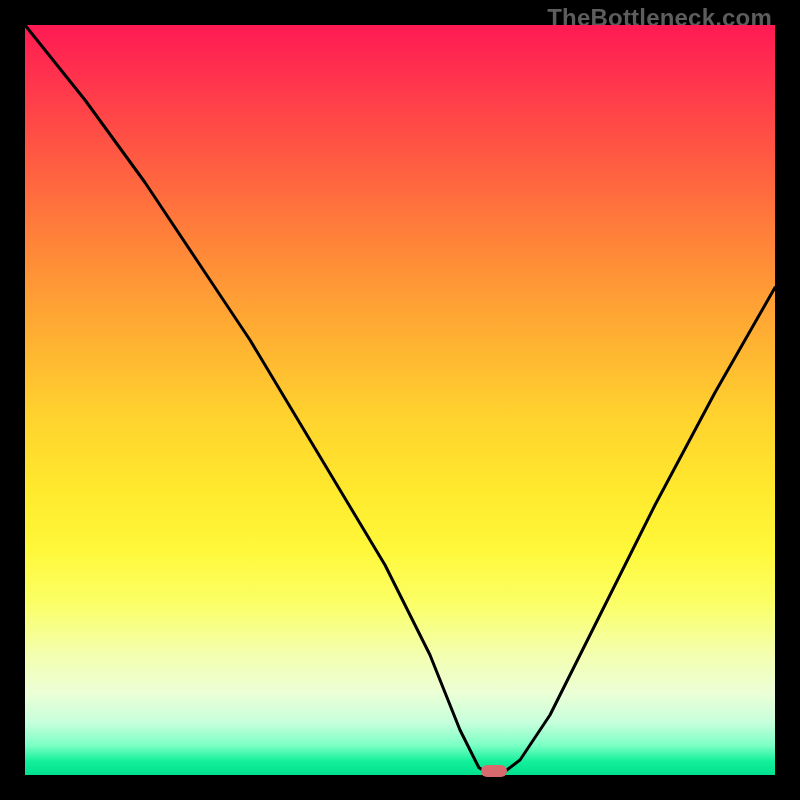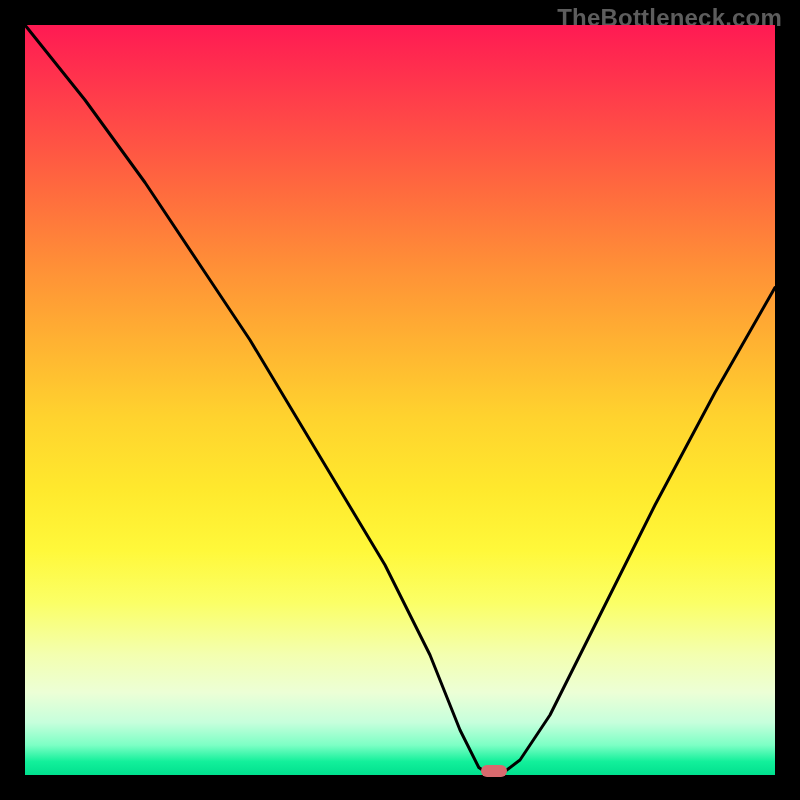--- a/index.html
+++ b/index.html
@@ -16,21 +16,21 @@
           #fff83a 70%,
           #fbff66 77%,
           #f3ffb0 84%,
           #ecffd6 89%,
           #c6ffdc 93%,
           #7dffc5 96%,
           #13f09b 98.2%,
           #00e08e 100%);}
   .curve{position:absolute;left:0;top:0;width:750px;height:750px;pointer-events:none}
   .marker{position:absolute;width:26px;height:12px;border-radius:6px;background:#d86a6e;transform:translate(-50%,-50%)}
-  .watermark{position:absolute;top:4px;right:18px;color:#5d5d5d;font-size:24px;font-weight:600;letter-spacing:.2px}
+  .watermark{position:absolute;top:4px;right:28px;color:#5d5d5d;font-size:24px;font-weight:600;letter-spacing:.2px}
 </style>
 </head>
 <body>
 
 <div class="stage">
   <div class="watermark">TheBottleneck.com</div>
   <div class="plot">
     <svg class="curve" viewBox="0 0 750 750" preserveAspectRatio="none">
       <path id="curvePath" fill="none" stroke="#000" stroke-width="3" stroke-linecap="round" stroke-linejoin="round" d="M0.0 0.0 L60.0 75.0 L120.0 157.5 L180.0 247.5 L225.0 315.0 L270.0 390.0 L315.0 465.0 L360.0 540.0 L405.0 630.0 L435.0 705.0 L453.8 742.5 L465.0 750.0 L480.0 746.3 L495.0 735.0 L525.0 690.0 L570.0 600.0 L630.0 480.0 L690.0 367.5 L750.0 262.5"></path>
     </svg>

